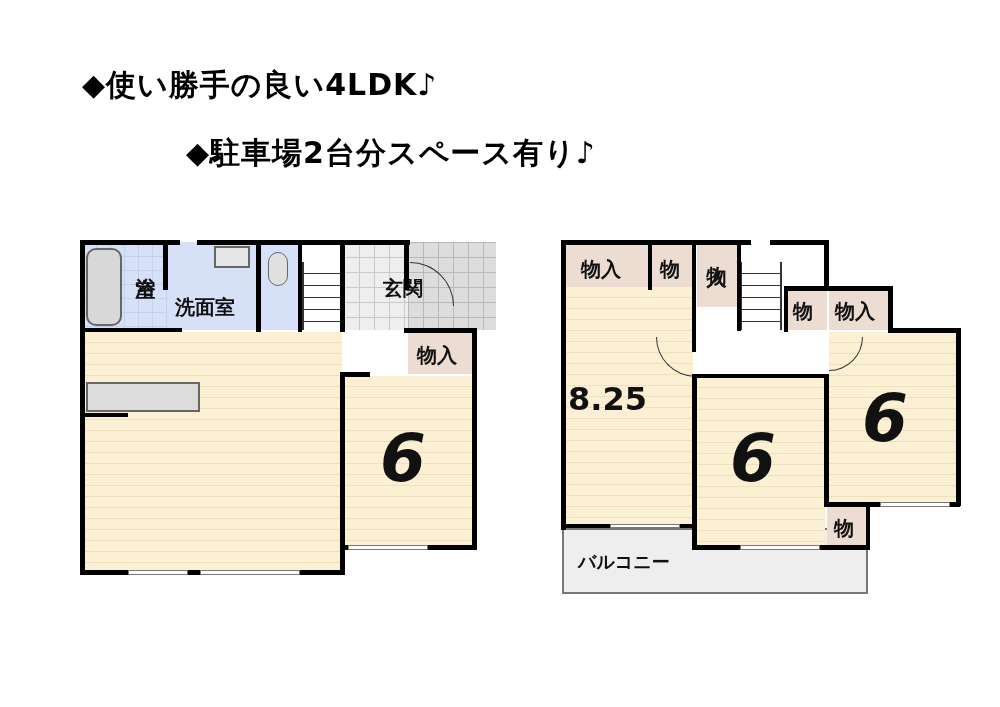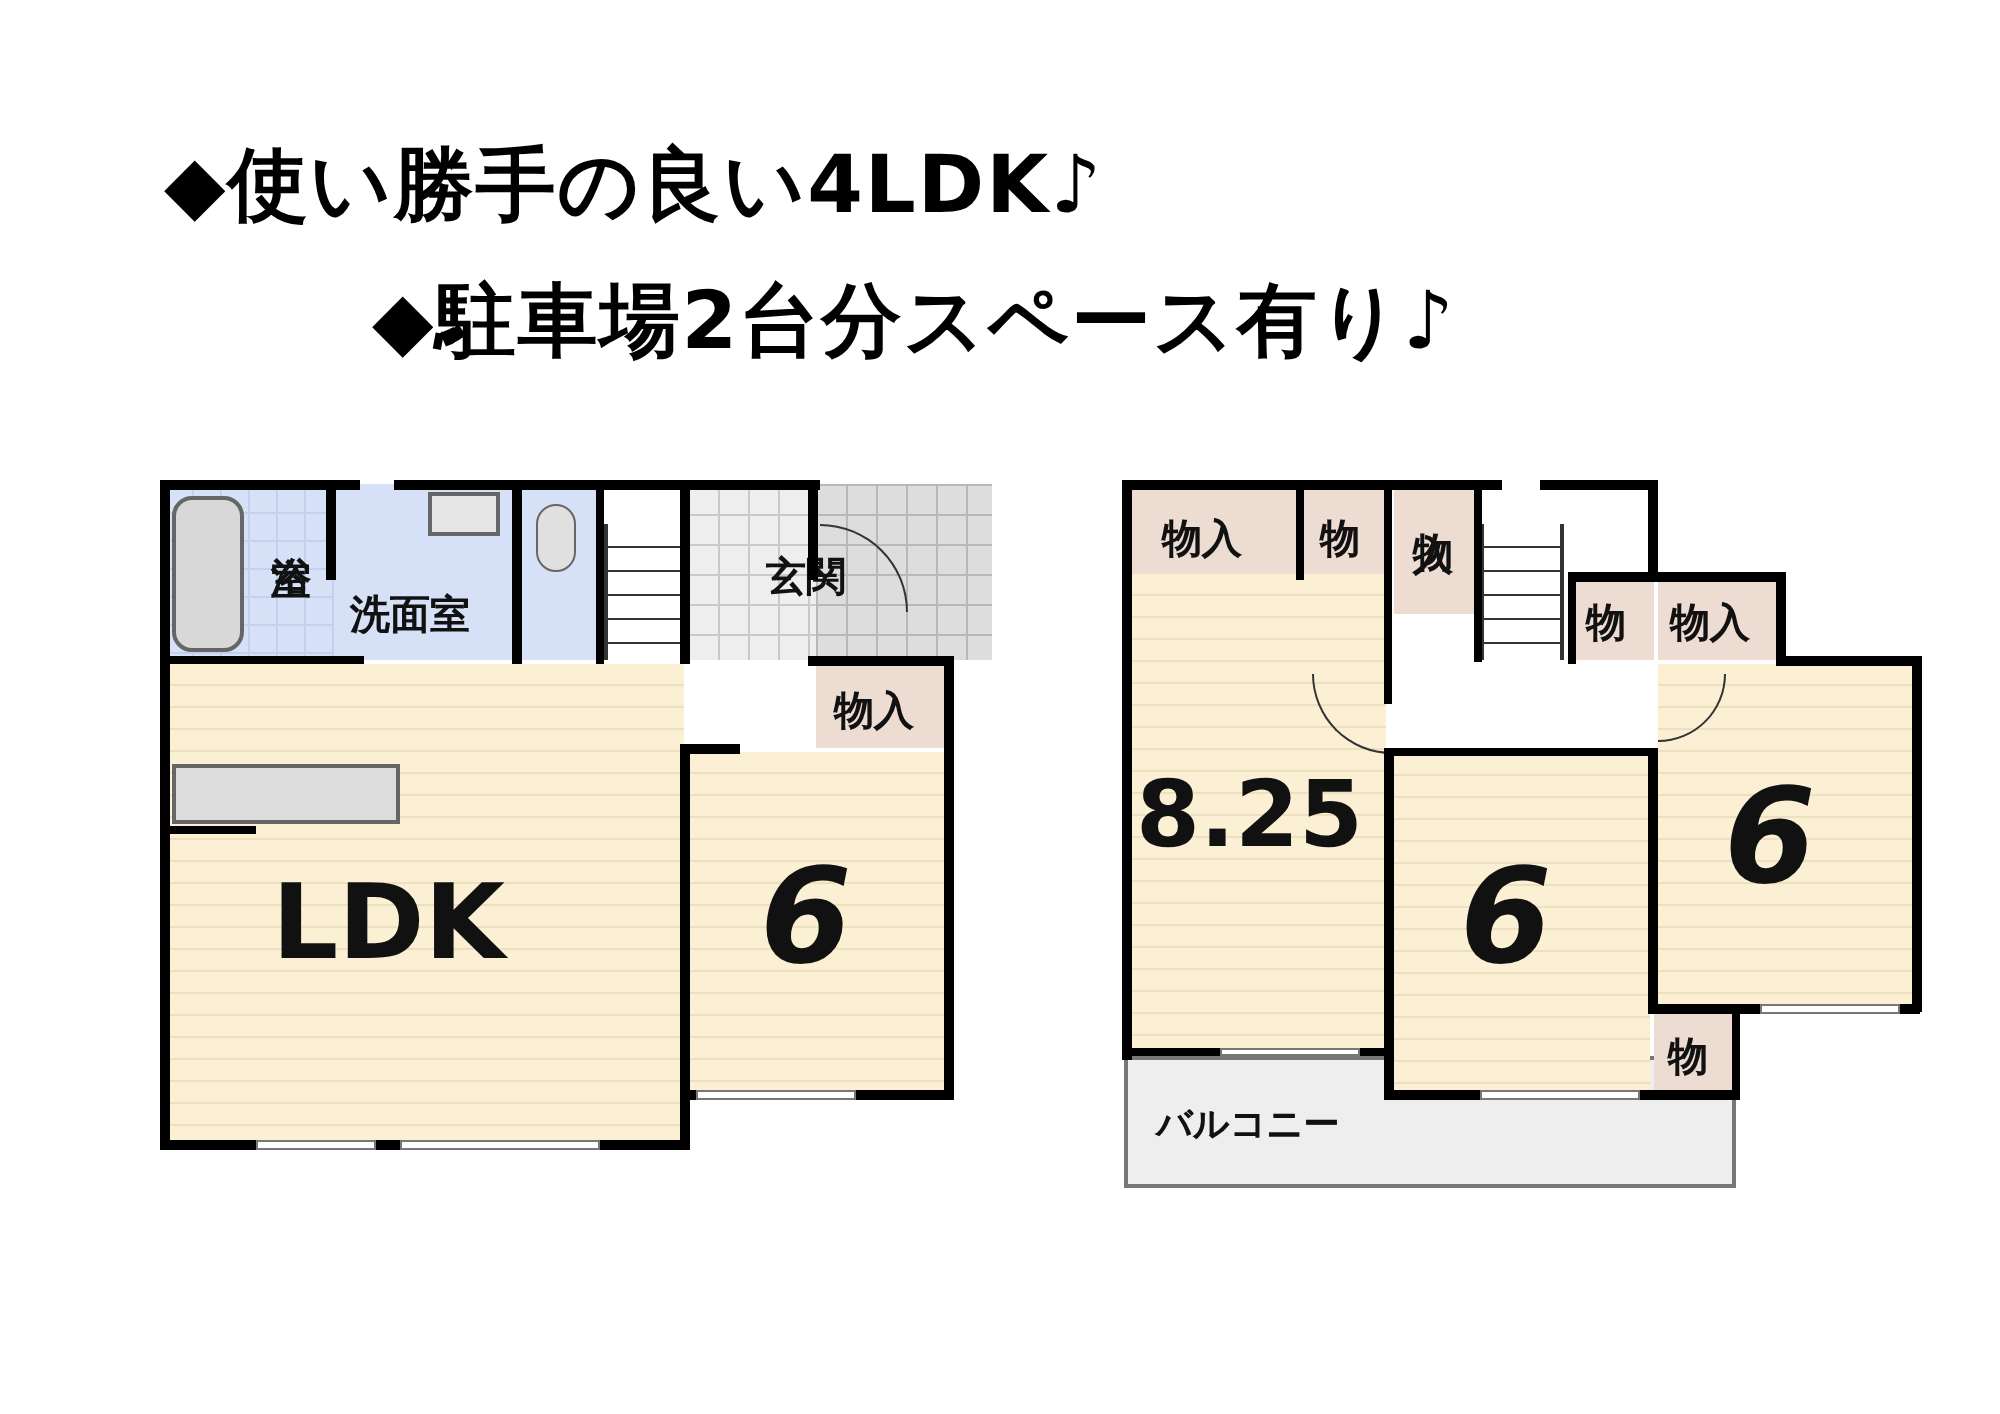--- a/index.html
+++ b/index.html
@@ -1,17 +1,17 @@
 <!DOCTYPE html>
 <html><head>
 <meta charset="utf-8">
 <style>
   html,body{margin:0;padding:0;background:#ffffff;}
   body{width:1000px;height:707px;position:relative;overflow:hidden;font-family:"DejaVu Sans","Liberation Sans",sans-serif;}
-  .headline{position:absolute;font-weight:bold;font-size:40px;color:#000;letter-spacing:1px;white-space:nowrap;}
+  .headline{position:absolute;font-weight:bold;font-size:30px;color:#000;letter-spacing:1px;white-space:nowrap;}
   .plan{position:absolute;}
   .room{position:absolute;box-sizing:border-box;}
   .floor-wood{background:repeating-linear-gradient(to bottom,#fbf0d3 0px,#fbf0d3 10px,#ece0bf 10px,#ece0bf 11px);}
   .floor-tile-blue{background-color:#d6e0f7;background-image:linear-gradient(#c4d0ee 1px,transparent 1px),linear-gradient(90deg,#c4d0ee 1px,transparent 1px);background-size:14px 14px;}
   .floor-tile-grey{background-color:#eeeeee;background-image:linear-gradient(#c9c9c9 1px,transparent 1px),linear-gradient(90deg,#c9c9c9 1px,transparent 1px);background-size:15px 15px;}
   .floor-tile-grey-dark{background-color:#dddddd;background-image:linear-gradient(#b8b8b8 1px,transparent 1px),linear-gradient(90deg,#b8b8b8 1px,transparent 1px);background-size:15px 15px;}
   .closet{background:#ecdcd2;}
   .hall{background:#ffffff;}
   .balcony{background:#eeeeee;border:2px solid #777;}
   .wall{position:absolute;background:#000;}
@@ -52,21 +52,20 @@
   <div class="door-arc" style="left:410px;top:262px;width:44px;height:44px;border-left:none;border-bottom:none;border-radius:0 44px 0 0;"></div>
 
   <div class="room hall" style="left:259px;top:330px;width:150px;height:45px;"></div>
   <div class="label" style="left:312px;top:342px;font-size:12px;font-weight:normal;">UP</div>
 
   <div class="room closet" style="left:408px;top:332px;width:65px;height:42px;"></div>
   <div class="label mid" style="left:417px;top:342px;">物入</div>
 
   <div class="room floor-wood" style="left:82px;top:332px;width:260px;height:240px;"></div>
   <div class="fixture" style="left:86px;top:382px;width:114px;height:30px;background:#dcdcdc;"></div>
-  <div class="label big" style="left:136px;top:432px;font-style:normal;">LDK</div>
 
   <div class="room floor-wood" style="left:344px;top:376px;width:130px;height:172px;"></div>
   <div class="label big" style="left:380px;top:420px;font-size:66px;">6</div>
 
   <div class="wall" style="left:80px;top:240px;width:100px;height:5px;"></div>
   <div class="wall" style="left:197px;top:240px;width:213px;height:5px;"></div>
   <div class="wall" style="left:80px;top:240px;width:5px;height:335px;"></div>
   <div class="wall" style="left:80px;top:570px;width:265px;height:5px;"></div>
   <div class="wall" style="left:340px;top:376px;width:5px;height:199px;"></div>
   <div class="wall" style="left:340px;top:545px;width:137px;height:5px;"></div>
@@ -100,21 +99,21 @@
   <div class="stairs" style="left:740px;top:262px;width:42px;height:68px;"></div>
 
   <div class="room closet" style="left:787px;top:290px;width:40px;height:40px;"></div>
   <div class="label mid" style="left:793px;top:298px;">物</div>
   <div class="room closet" style="left:829px;top:290px;width:60px;height:40px;"></div>
   <div class="label mid" style="left:835px;top:298px;">物入</div>
 
   <div class="room hall" style="left:694px;top:330px;width:132px;height:44px;"></div>
 
   <div class="room floor-wood" style="left:565px;top:287px;width:128px;height:240px;"></div>
-  <div class="label big" style="left:568px;top:380px;font-size:46px;font-style:normal;">8.25</div>
+  <div class="label big" style="left:568px;top:380px;font-size:32px;font-style:normal;">8.25</div>
 
   <div class="room floor-wood" style="left:697px;top:377px;width:128px;height:170px;"></div>
   <div class="label big" style="left:730px;top:420px;font-size:66px;">6</div>
 
   <div class="room floor-wood" style="left:829px;top:332px;width:128px;height:170px;"></div>
   <div class="label big" style="left:862px;top:380px;font-size:66px;">6</div>
 
   <div class="room closet" style="left:827px;top:506px;width:40px;height:40px;"></div>
   <div class="label mid" style="left:834px;top:515px;">物</div>
 

